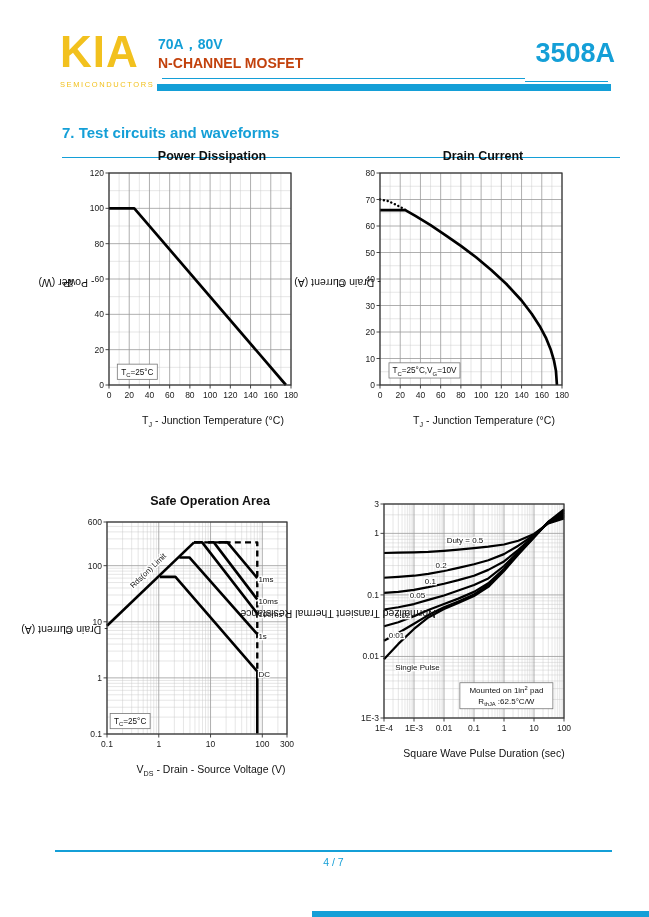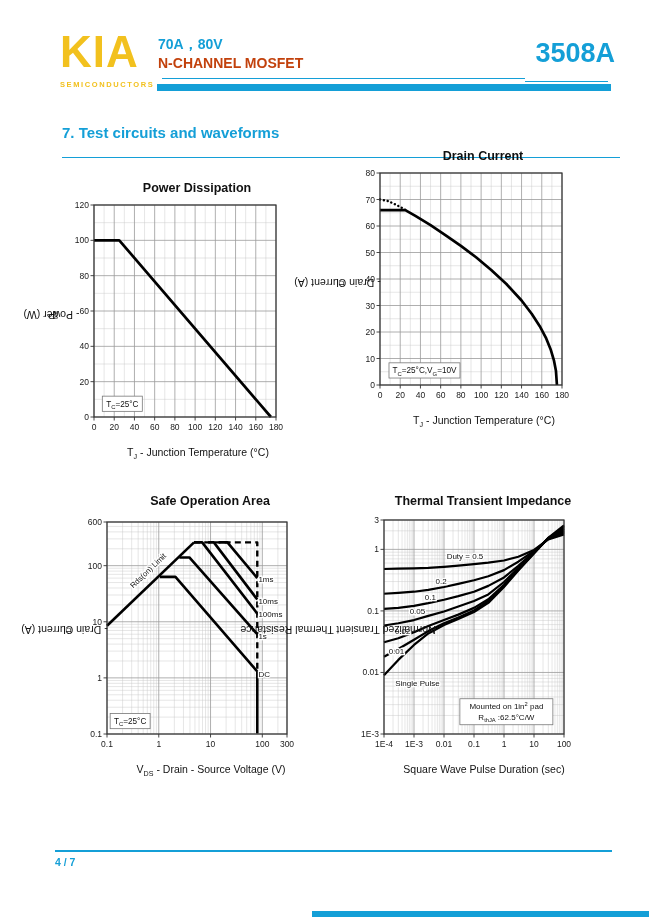--- a/index.html
+++ b/index.html
@@ -4,21 +4,21 @@
 <style>
   * { margin:0; padding:0; box-sizing:border-box; }
   html,body { background:#fff; }
   .page {
     position:relative; width:649px; height:917px; background:#ffffff;
     font-family:"Liberation Sans", sans-serif; overflow:hidden;
   }
   
   .logo { position:absolute; left:60px; top:30px; font-size:44px; font-weight:bold;
           letter-spacing:1px; line-height:1; }
-  .logo-sub { position:absolute; left:60px; top:80px; font-size:7.5px; font-weight:bold;
+  .logo-sub { position:absolute; left:60px; top:80px; font-size:7.5px; font-weight:normal;
           letter-spacing:1.6px; }
   .subtitle1 { position:absolute; left:158px; top:36px; font-size:14px; font-weight:bold; }
   .subtitle2 { position:absolute; left:158px; top:55px; font-size:14px; font-weight:bold; }
   .partnum { position:absolute; right:34px; top:38px; font-size:27px; font-weight:600; }
   .hr-thin1 { position:absolute; left:162px; top:78px; width:363px; height:1.4px; }
   .hr-thin2 { position:absolute; left:525px; top:81px; width:83px; height:1.4px; }
   .hr-bar  { position:absolute; left:157px; top:84px; width:454px; height:6.5px; }
   
   .section-title { position:absolute; left:62px; top:124px; width:558px; font-size:15px;
     font-weight:bold; padding-bottom:16px; border-bottom:1.6px solid; }
@@ -27,43 +27,43 @@
   .chart-title { text-align:center; padding-left:44px; font-size:12.5px; font-weight:bold;
     color:#111; height:16px; }
   .chart-body { display:flex; flex-direction:row; align-items:stretch; }
   .ylabel { width:16px; position:relative; }
   .ylabel span { position:absolute; left:50%; top:48%; transform:translate(-50%,-50%) rotate(-90deg);
     white-space:nowrap; font-size:10.5px; color:#111; }
   .chart-xlabel { text-align:center; padding-left:46px; font-size:10.5px; color:#111; margin-top:3px; }
   sub.rs, sup.rs { font-size:0.68em; }
   
   .footer-line { position:absolute; left:55px; top:850px; width:557px; height:1.5px; }
-  .footer-page { position:absolute; left:55px; top:856px; width:557px; text-align:left;
-    font-size:10.5px; font-weight:bold; }
+  .footer-page { position:absolute; left:55px; top:856px; width:557px; text-align:center;
+    font-size:10.5px; font-weight:normal; }
   .footer-rev { position:absolute; left:55px; top:856px; width:557px; text-align:right;
     font-size:10.5px; font-weight:bold; }
   .bottom-bar { position:absolute; left:312px; top:911px; width:337px; height:6px; }
 </style>
 </head>
 <body>
 
 <div class="page">
 
   <div class="logo" style="color: rgb(242, 193, 30);">KIA</div>
   <div class="logo-sub" style="color: rgb(242, 193, 30);">SEMICONDUCTORS</div>
   <div class="subtitle1" style="color: rgb(20, 159, 215);">70A，80V</div>
   <div class="subtitle2" style="color: #c2410c;">N-CHANNEL MOSFET</div>
   <div class="partnum" style="color: rgb(20, 159, 215);">3508A</div>
   <div class="hr-thin1" style="background: rgb(20, 159, 215);"></div>
   <div class="hr-thin2" style="background: rgb(20, 159, 215);"></div>
   <div class="hr-bar" style="background: rgb(20, 159, 215);"></div>
 
   <div class="section-title" style="color: rgb(20, 159, 215); border-bottom-color: rgb(20, 159, 215);">7. Test circuits and waveforms</div>
 
-  <div class="panel" style="left:44px; top:149px;margin-top:32px;">
+  <div class="panel" style="left:59px; top:149px;">
     <div class="chart-title"><span>Power Dissipation</span></div>
     <div class="chart-body">
       <div class="ylabel">
           <span><span>P</span><sub class="rs">tot</sub><span> - Power (W)</span></span>
         </div>
       <svg width="226" height="246" viewBox="0 0 226 246">
           <line x1="44.111111111111114" y1="8" x2="44.111111111111114" y2="220" stroke="#c6c6c6" stroke-width="0.45"></line>
           <line x1="64.33333333333333" y1="8" x2="64.33333333333333" y2="220" stroke="#c6c6c6" stroke-width="0.45"></line>
           <line x1="84.55555555555556" y1="8" x2="84.55555555555556" y2="220" stroke="#c6c6c6" stroke-width="0.45"></line>
           <line x1="104.77777777777779" y1="8" x2="104.77777777777779" y2="220" stroke="#c6c6c6" stroke-width="0.45"></line>
@@ -352,21 +352,20 @@
           <g>
             <rect x="37.15001231977419" y="203.46902712610216" width="39.996" height="15.2" fill="#ffffff" stroke="#777" stroke-width="0.8"></rect>
             <text x="57.148012319774196" y="214.02102712610215" text-anchor="middle" font-size="8.2" fill="#111"><tspan dy="0" font-size="8.2">T</tspan><tspan dy="2.3" font-size="5.903999999999999">C</tspan><tspan dy="-2.3" font-size="8.2">=25°C</tspan></text>
           </g>
         </svg>
     </div>
     <div class="chart-xlabel"><span>V</span><sub class="rs">DS</sub><span> - Drain - Source Voltage (V)</span></div>
   </div>
 
   <div class="panel" style="left:330px; top:494px;">
-    <div class="chart-title"><span>Thermal Transient Impedance</span></div>
     <div class="chart-body">
       <div class="ylabel">
           <span>
             <span>Normalized Transient Thermal Resistance</span>
           </span>
         </div>
       <svg width="226" height="250" viewBox="0 0 226 250">
           <line x1="47.03089986991944" y1="10" x2="47.03089986991944" y2="224" stroke="#c6c6c6" stroke-width="0.45"></line>
           <line x1="52.31363764158988" y1="10" x2="52.31363764158988" y2="224" stroke="#c6c6c6" stroke-width="0.45"></line>
           <line x1="56.061799739838875" y1="10" x2="56.061799739838875" y2="224" stroke="#c6c6c6" stroke-width="0.45"></line>

